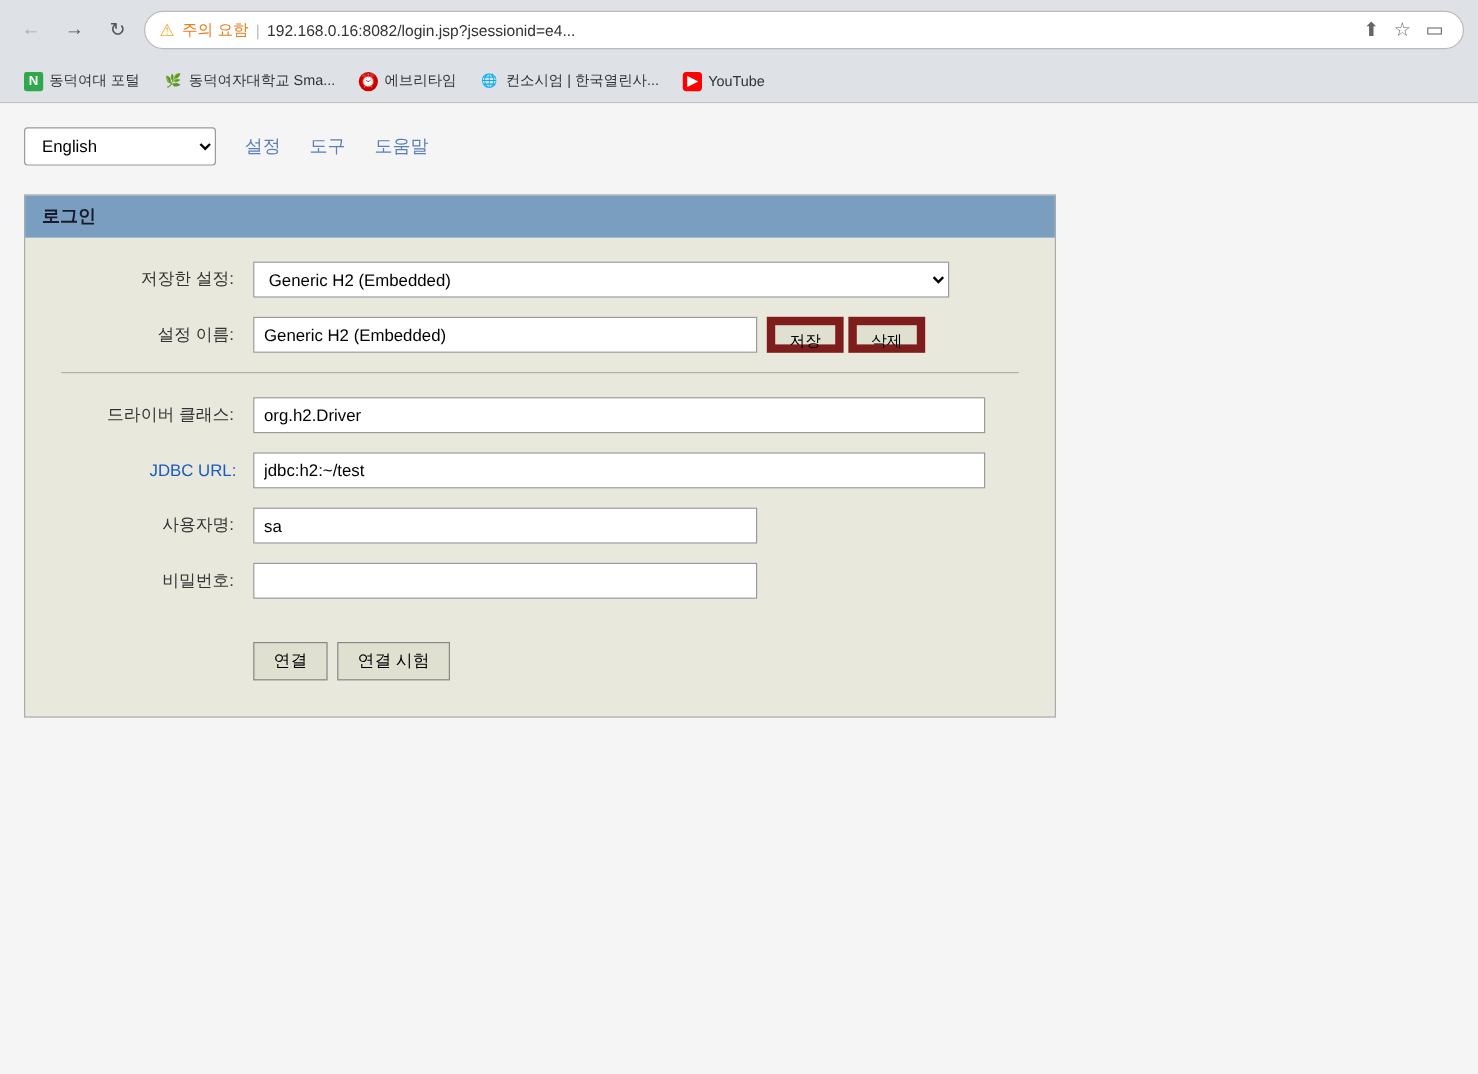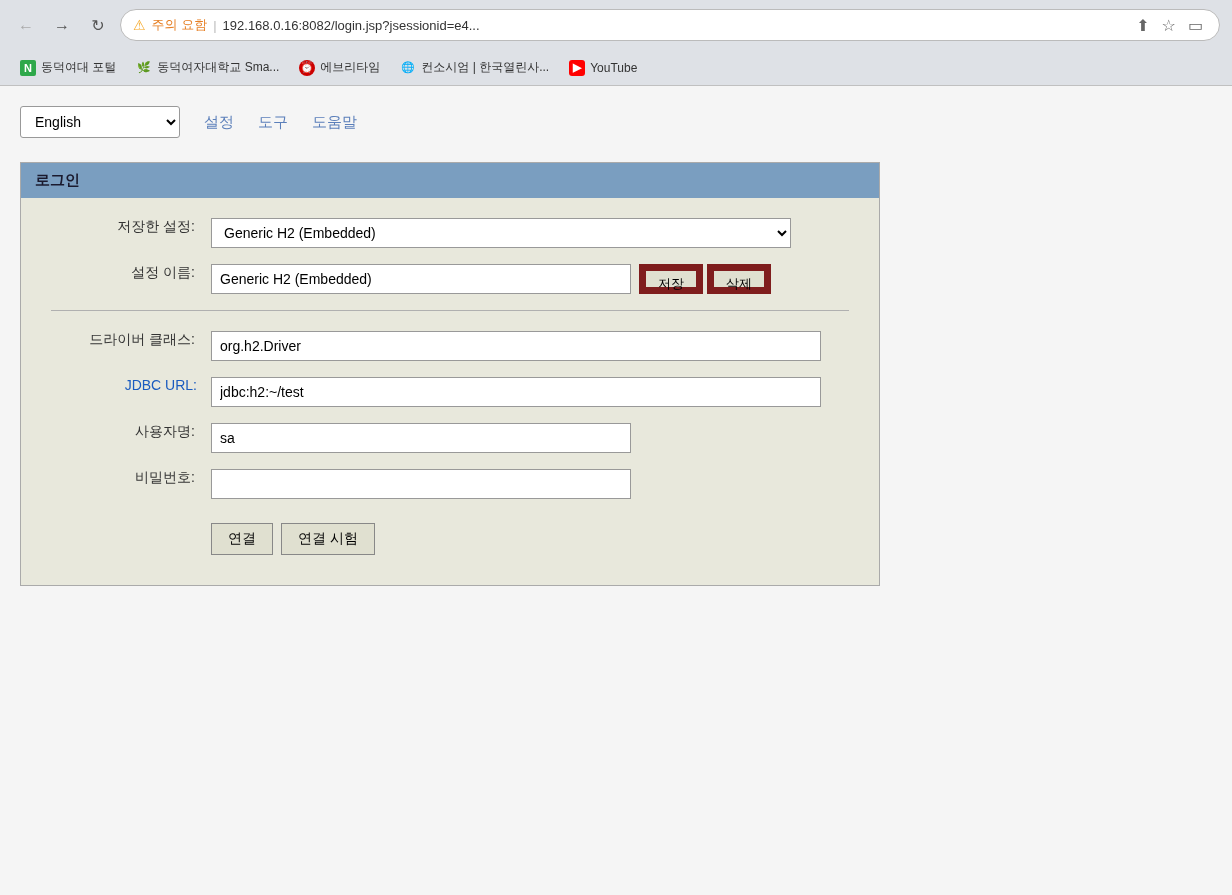--- a/index.html
+++ b/index.html
@@ -146,21 +146,21 @@
       color: #1a1a2e;
       font-weight: bold;
     }
 
     .panel-body {
       padding: 20px 30px 30px 30px;
     }
 
     .form-row {
       display: flex;
-      align-items: flex-start;
+      align-items: center;
       margin-bottom: 16px;
     }
 
     .form-label {
       width: 160px;
       font-size: 14px;
       color: #333;
       text-align: right;
       padding-right: 16px;
     }
@@ -214,21 +214,21 @@
     .divider {
       border: none;
       border-top: 1px solid #b0b0b0;
       margin: 16px 0 20px 0;
     }
 
     .button-row {
       display: flex;
       gap: 8px;
       padding-left: 160px;
-      margin-top: 24px;
+      margin-top: 36px;
     }
 
     .btn-main {
       padding: 6px 16px;
       border: 1px solid #888;
       background: #e0e0d0;
       cursor: pointer;
       font-size: 14px;
     }
   </style>

